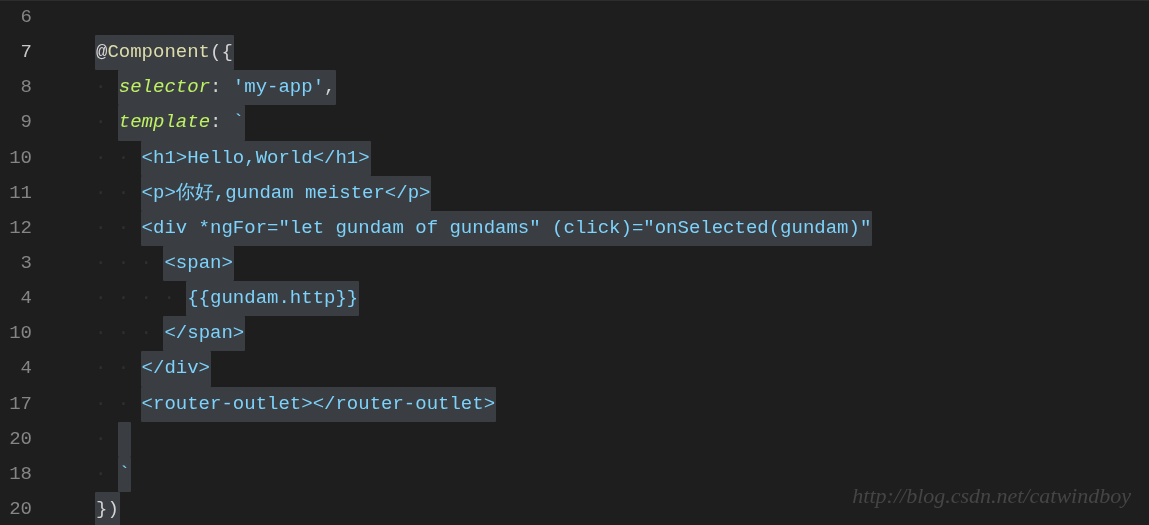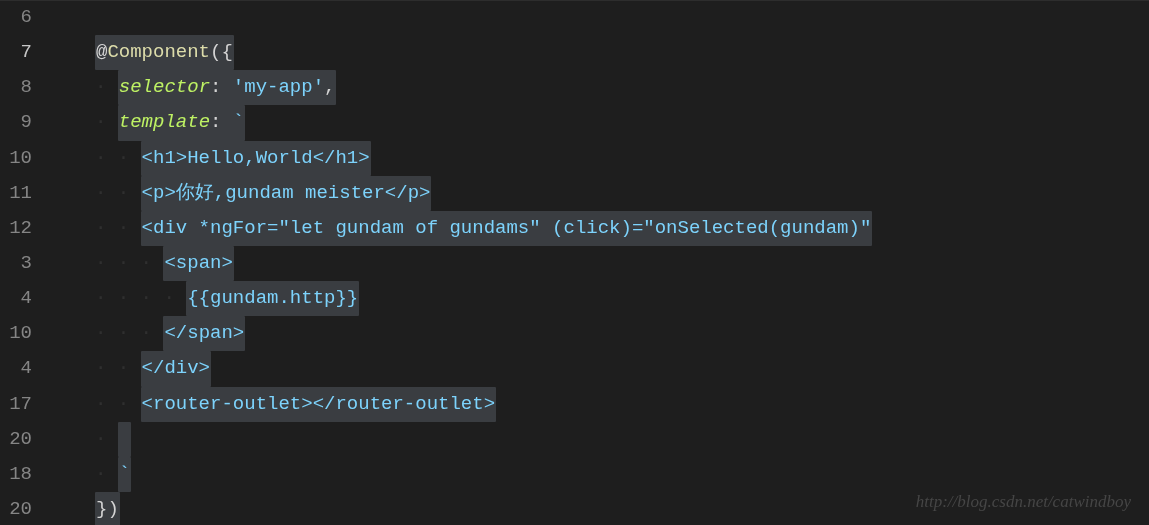--- a/index.html
+++ b/index.html
@@ -51,21 +51,21 @@
     .fn { color: #dcdcaa; }
     .key { color: #bef264; font-style: italic; }
     .str { color: #7dd3fc; }
     .indent { color: rgba(255,255,255,0.08); }
     .watermark {
       position: absolute;
       bottom: 8px;
       right: 18px;
       color: #5a5a5a;
       font-family: Georgia, serif;
-      font-size: 17px;
+      font-size: 22px;
       font-style: italic;
       opacity: 0.65;
       pointer-events: none;
     }
     .toprule {
       position: absolute;
       top: 0; left: 0; right: 0;
       height: 1px;
       background: #2d2d2d;
     }

